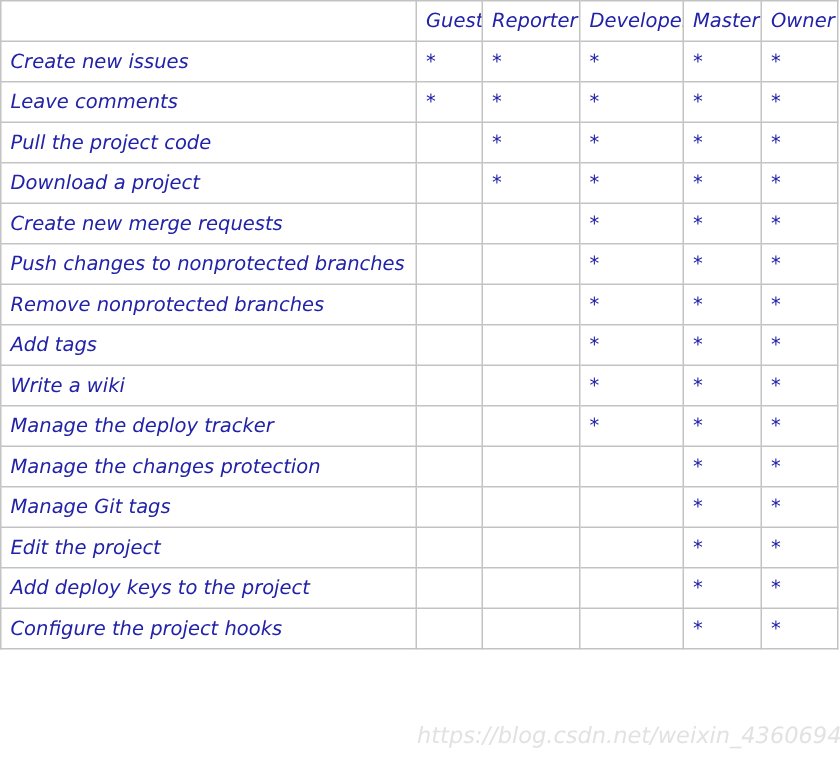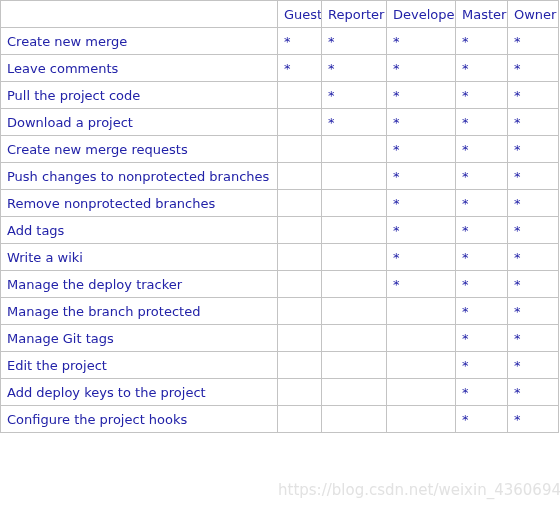--- a/index.html
+++ b/index.html
@@ -10,20 +10,21 @@
   body {
     width: 560px;
     height: 505px;
     font-family: "DejaVu Sans", sans-serif;
     overflow: hidden;
   }
   #permissions-table-wrap {
     position: relative;
     width: 560px;
     height: 505px;
+    font-style: italic;
   }
   table.permissions {
     border-collapse: collapse;
     width: 559px;
     table-layout: fixed;
     margin: 0;
   }
   table.permissions td,
   table.permissions th {
     border: 1px solid #c3c3c3;
@@ -88,21 +89,21 @@
         <th class="feature-head"></th>
         <th class="role-head">Guest</th>
         <th class="role-head">Reporter</th>
         <th class="role-head">Developer</th>
         <th class="role-head">Master</th>
         <th class="role-head">Owner</th>
       </tr>
     </thead>
     <tbody id="permissions-body">
         <tr>
-          <td>Create new merge</td>
+          <td>Create new issues</td>
           <td class="mark">*</td>
           <td class="mark">*</td>
           <td class="mark">*</td>
           <td class="mark">*</td>
           <td class="mark">*</td>
         </tr>
         <tr>
           <td>Leave comments</td>
           <td class="mark">*</td>
           <td class="mark">*</td>
@@ -168,21 +169,21 @@
         </tr>
         <tr>
           <td>Manage the deploy tracker</td>
           <td class="mark"></td>
           <td class="mark"></td>
           <td class="mark">*</td>
           <td class="mark">*</td>
           <td class="mark">*</td>
         </tr>
         <tr>
-          <td>Manage the branch protected</td>
+          <td>Manage the changes protection</td>
           <td class="mark"></td>
           <td class="mark"></td>
           <td class="mark"></td>
           <td class="mark">*</td>
           <td class="mark">*</td>
         </tr>
         <tr>
           <td>Manage Git tags</td>
           <td class="mark"></td>
           <td class="mark"></td>

